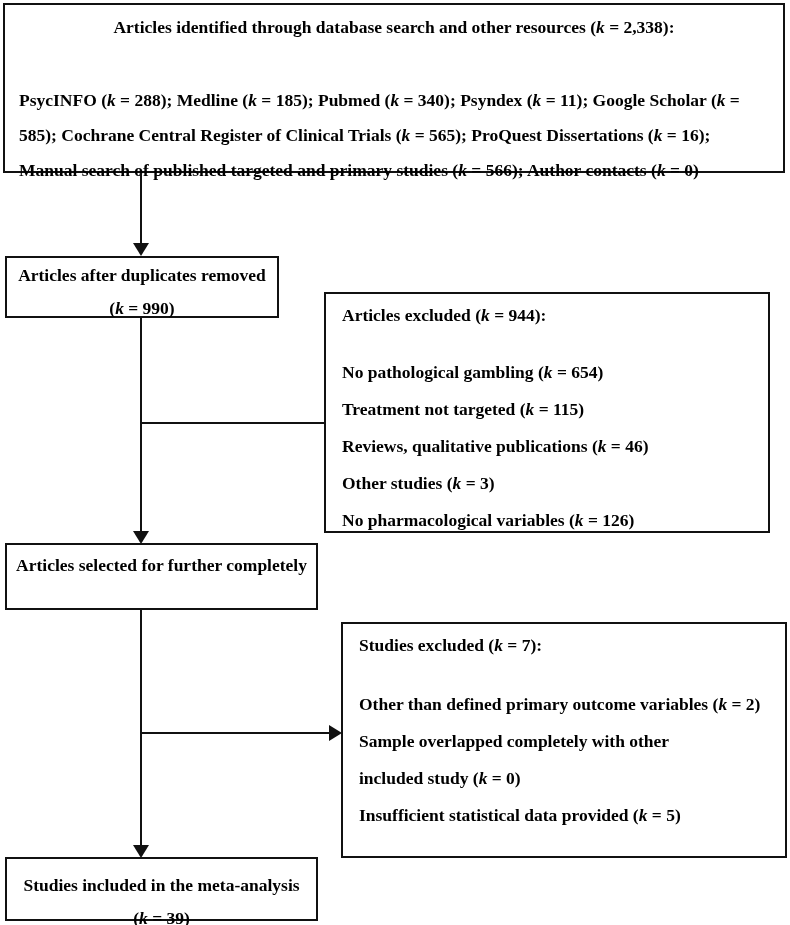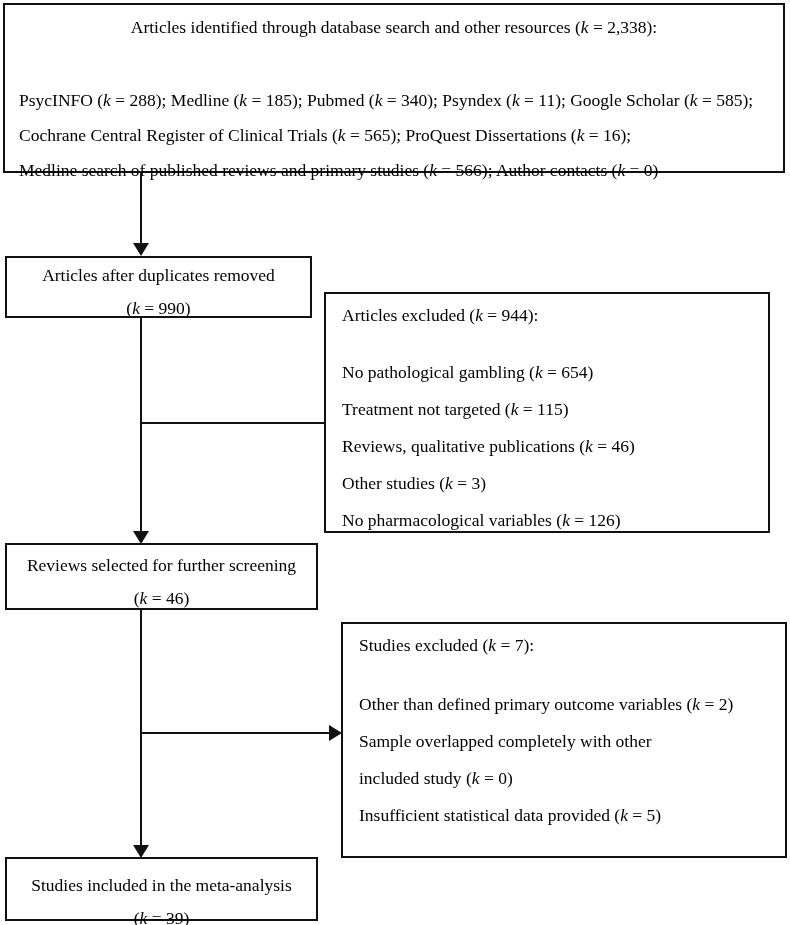--- a/index.html
+++ b/index.html
@@ -25,20 +25,21 @@
   }
   .box-inner {
     position: absolute;
     left: 0; right: 0; top: 0; bottom: 0;
     padding: 0 14px;
   }
   .line {
     font-size: 17.5px;
     line-height: 37px;
     white-space: nowrap;
+    font-weight: bold;
   }
   .line.wrap { white-space: normal; }
   .line.center { text-align: center; }
   .line.blank { height: 37px; }
   .ital { font-style: italic; }
 
   
   .vline {
     position: absolute;
     width: 2px;
@@ -72,29 +73,29 @@
   <div class="box" style="left:3px; top:3px; width:782px; height:170px;">
     <div class="box-inner">
       <div class="line center" style="margin-top:4px;">
         <span>Articles identified through database search and other resources (</span><span class="ital">k</span><span> = 2,338):</span>
       </div>
       <div class="line blank"></div>
       <div class="line wrap" style="line-height:35px;">
         <span>PsycINFO (</span><span class="ital">k</span><span> = 288); Medline (</span><span class="ital">k</span><span>  = 185); Pubmed (</span><span class="ital">k</span><span>  = 340); Psyndex (</span><span class="ital">k</span><span>  = 11); Google Scholar (</span><span class="ital">k</span><span> = 585); Cochrane Central Register of Clinical Trials (</span><span class="ital">k</span><span>  = 565); ProQuest Dissertations (</span><span class="ital">k</span><span>  = 16);</span>
       </div>
       <div class="line" style="line-height:35px;">
-        <span>Medline search of published reviews and primary studies (</span><span class="ital">k</span><span>  = 566); Author contacts (</span><span class="ital">k</span><span>  = 0)</span>
+        <span>Manual search of published targeted and primary studies (</span><span class="ital">k</span><span>  = 566); Author contacts (</span><span class="ital">k</span><span>  = 0)</span>
       </div>
     </div>
   </div>
 
   <div class="vline" style="left:140px; top:173px; height:70px;"></div>
   <div class="arrow-down" style="left:133px; top:243px;"></div>
 
-  <div class="box" style="left:5px; top:256px; width:307px; height:62px;padding-left:38px;">
+  <div class="box" style="left:5px; top:256px; width:274px; height:62px;padding-left:38px;">
     <div class="box-inner" style="padding:0 8px;">
       <div class="line center" style="margin-top:-1px;">Articles after duplicates removed</div>
       <div class="line center" style="line-height:28px;">
         <span>(</span><span class="ital">k</span><span> = 990)</span>
       </div>
     </div>
   </div>
 
   <div class="vline" style="left:140px; top:318px; height:213px;"></div>
   <div class="arrow-down" style="left:133px; top:531px;"></div>
@@ -121,24 +122,21 @@
         <span>Other studies (</span><span class="ital">k</span><span>  = 3)</span>
       </div>
       <div class="line">
         <span>No pharmacological variables (</span><span class="ital">k</span><span>  = 126)</span>
       </div>
     </div>
   </div>
 
   <div class="box" style="left:5px; top:543px; width:313px; height:67px;">
     <div class="box-inner" style="padding:0 8px;">
-      <div class="line center" style="margin-top:2px;">Reviews selected for further screening</div>
-      <div class="line center" style="line-height:28px;">
-        <span>(</span><span class="ital">k</span><span>  = 46)</span>
-      </div>
+      <div class="line center" style="margin-top:2px;">Articles selected for further completely</div>
     </div>
   </div>
 
   <div class="vline" style="left:140px; top:610px; height:235px;"></div>
   <div class="arrow-down" style="left:133px; top:845px;"></div>
 
   <div class="hline" style="left:140px; top:732px; width:189px;"></div>
   <div class="arrow-right" style="left:329px; top:725px;"></div>
 
   <div class="box" style="left:341px; top:622px; width:446px; height:236px;">

